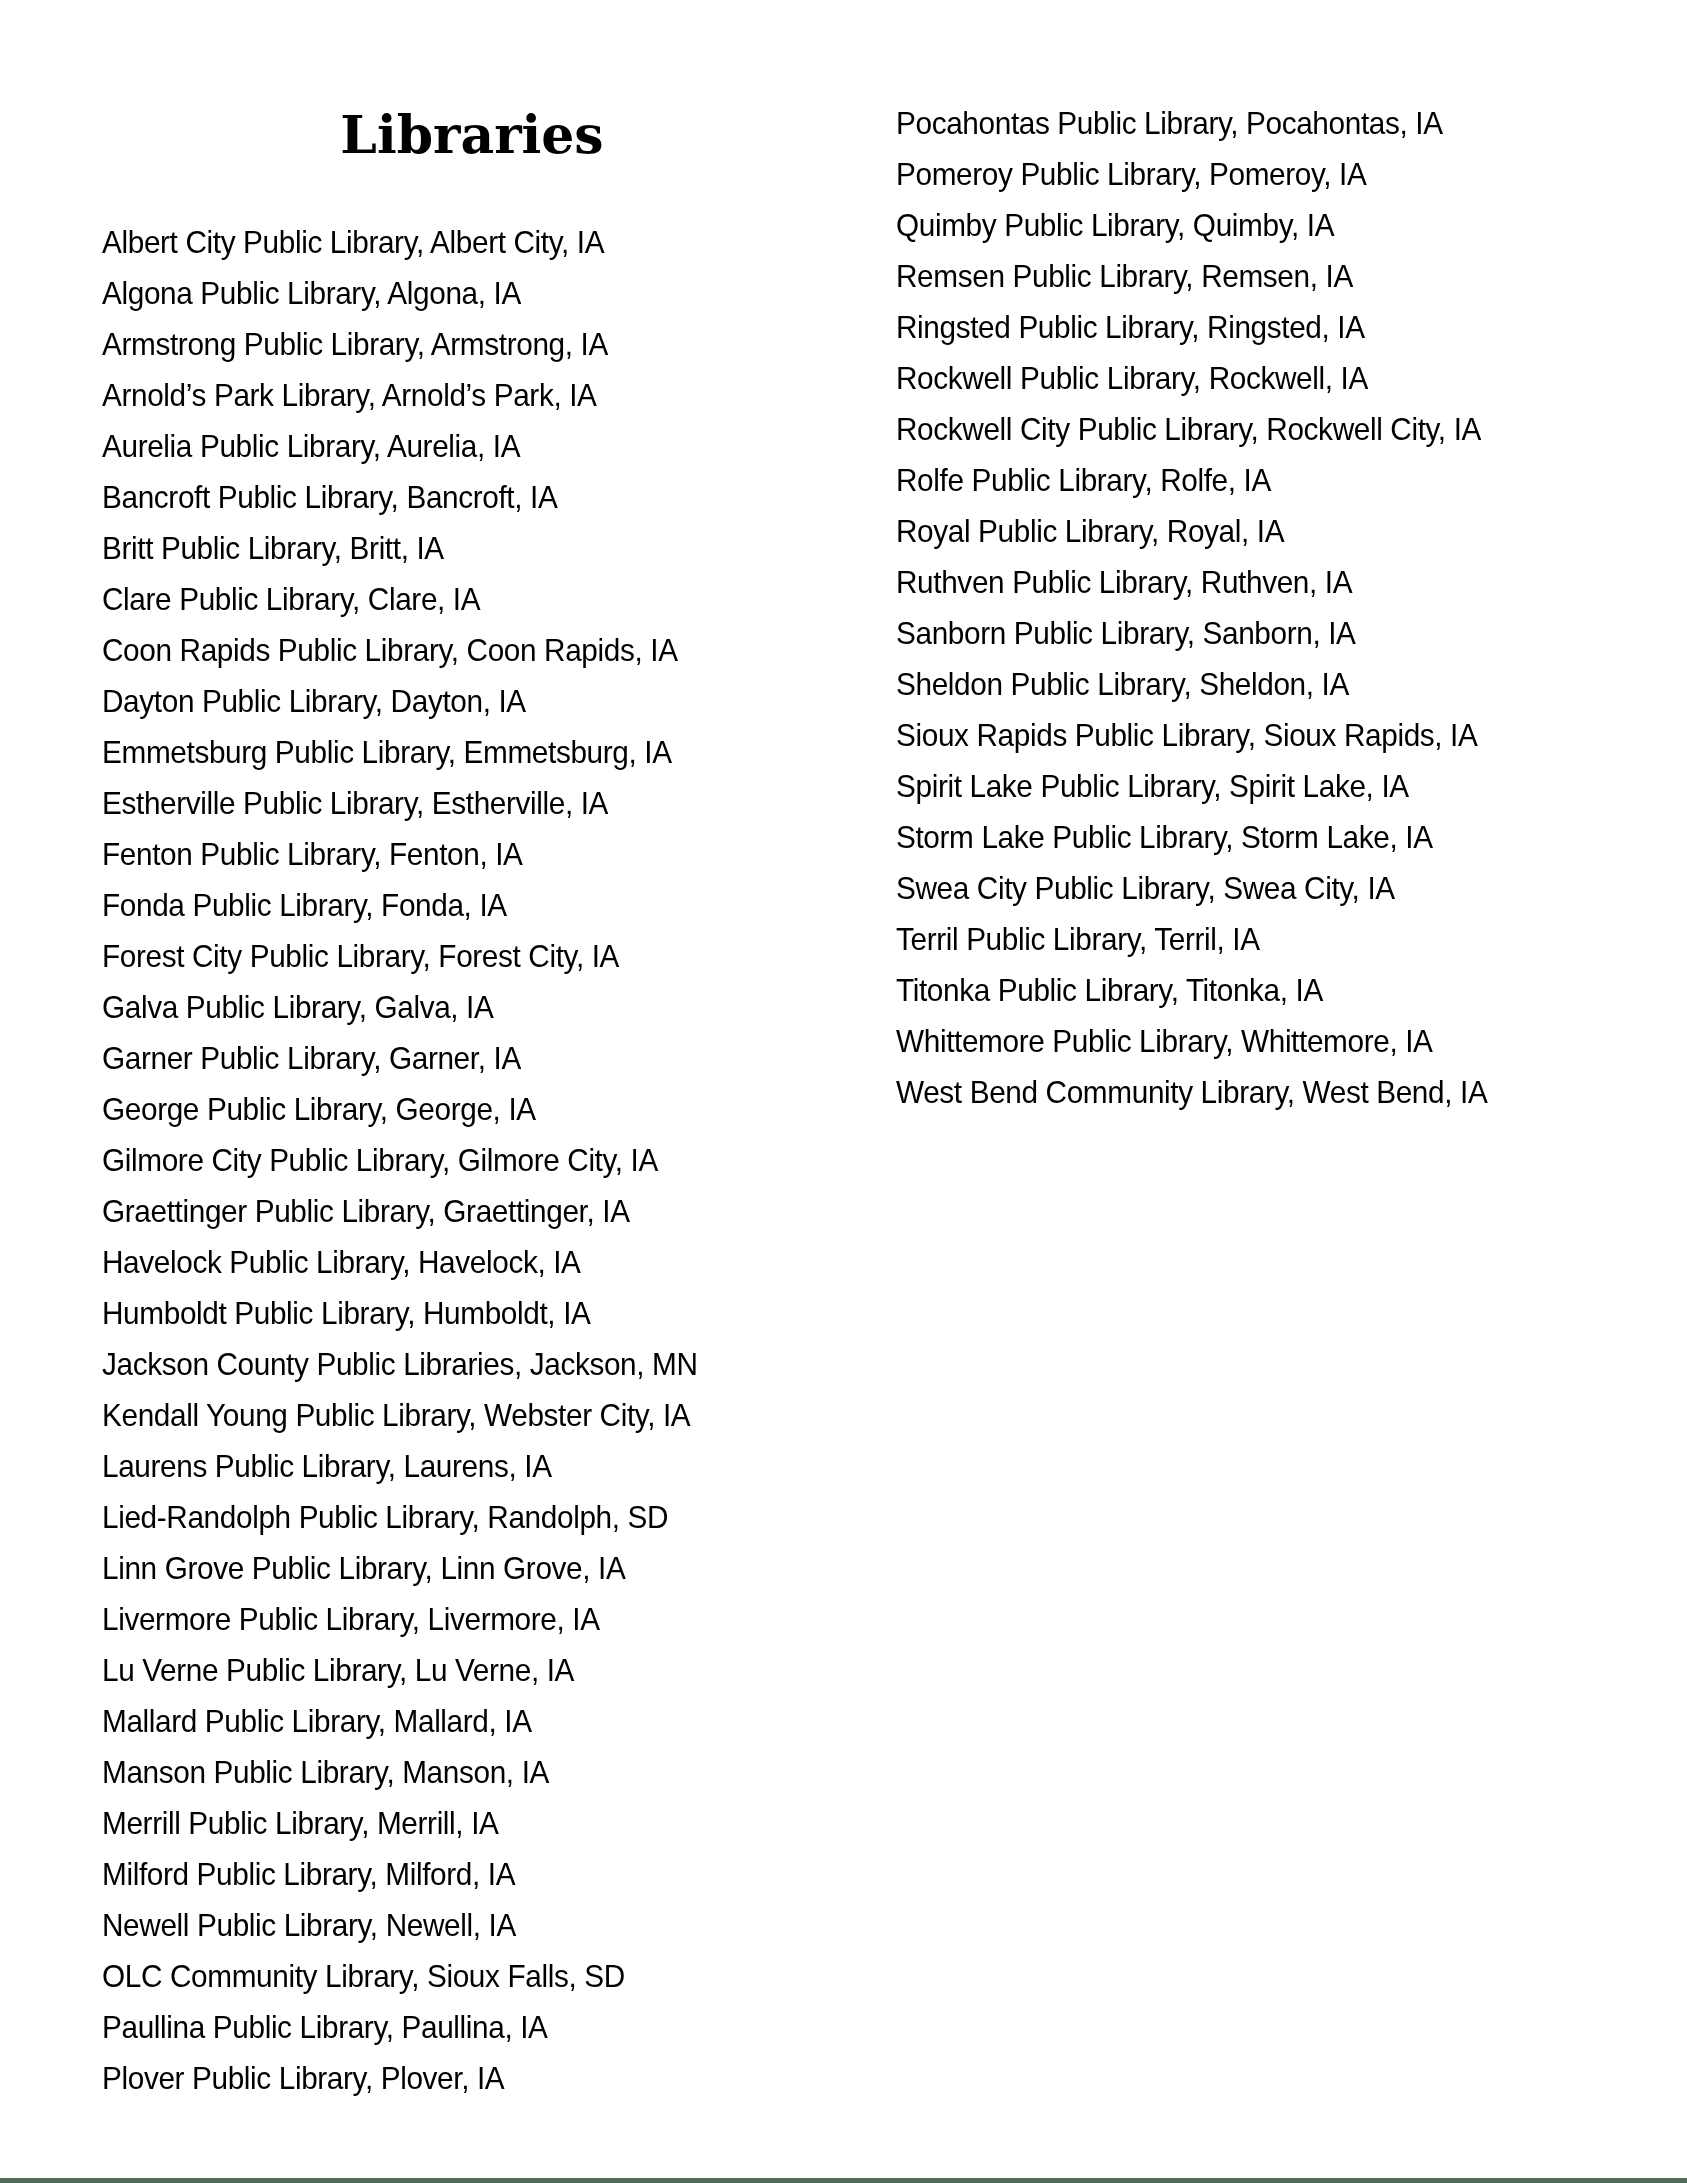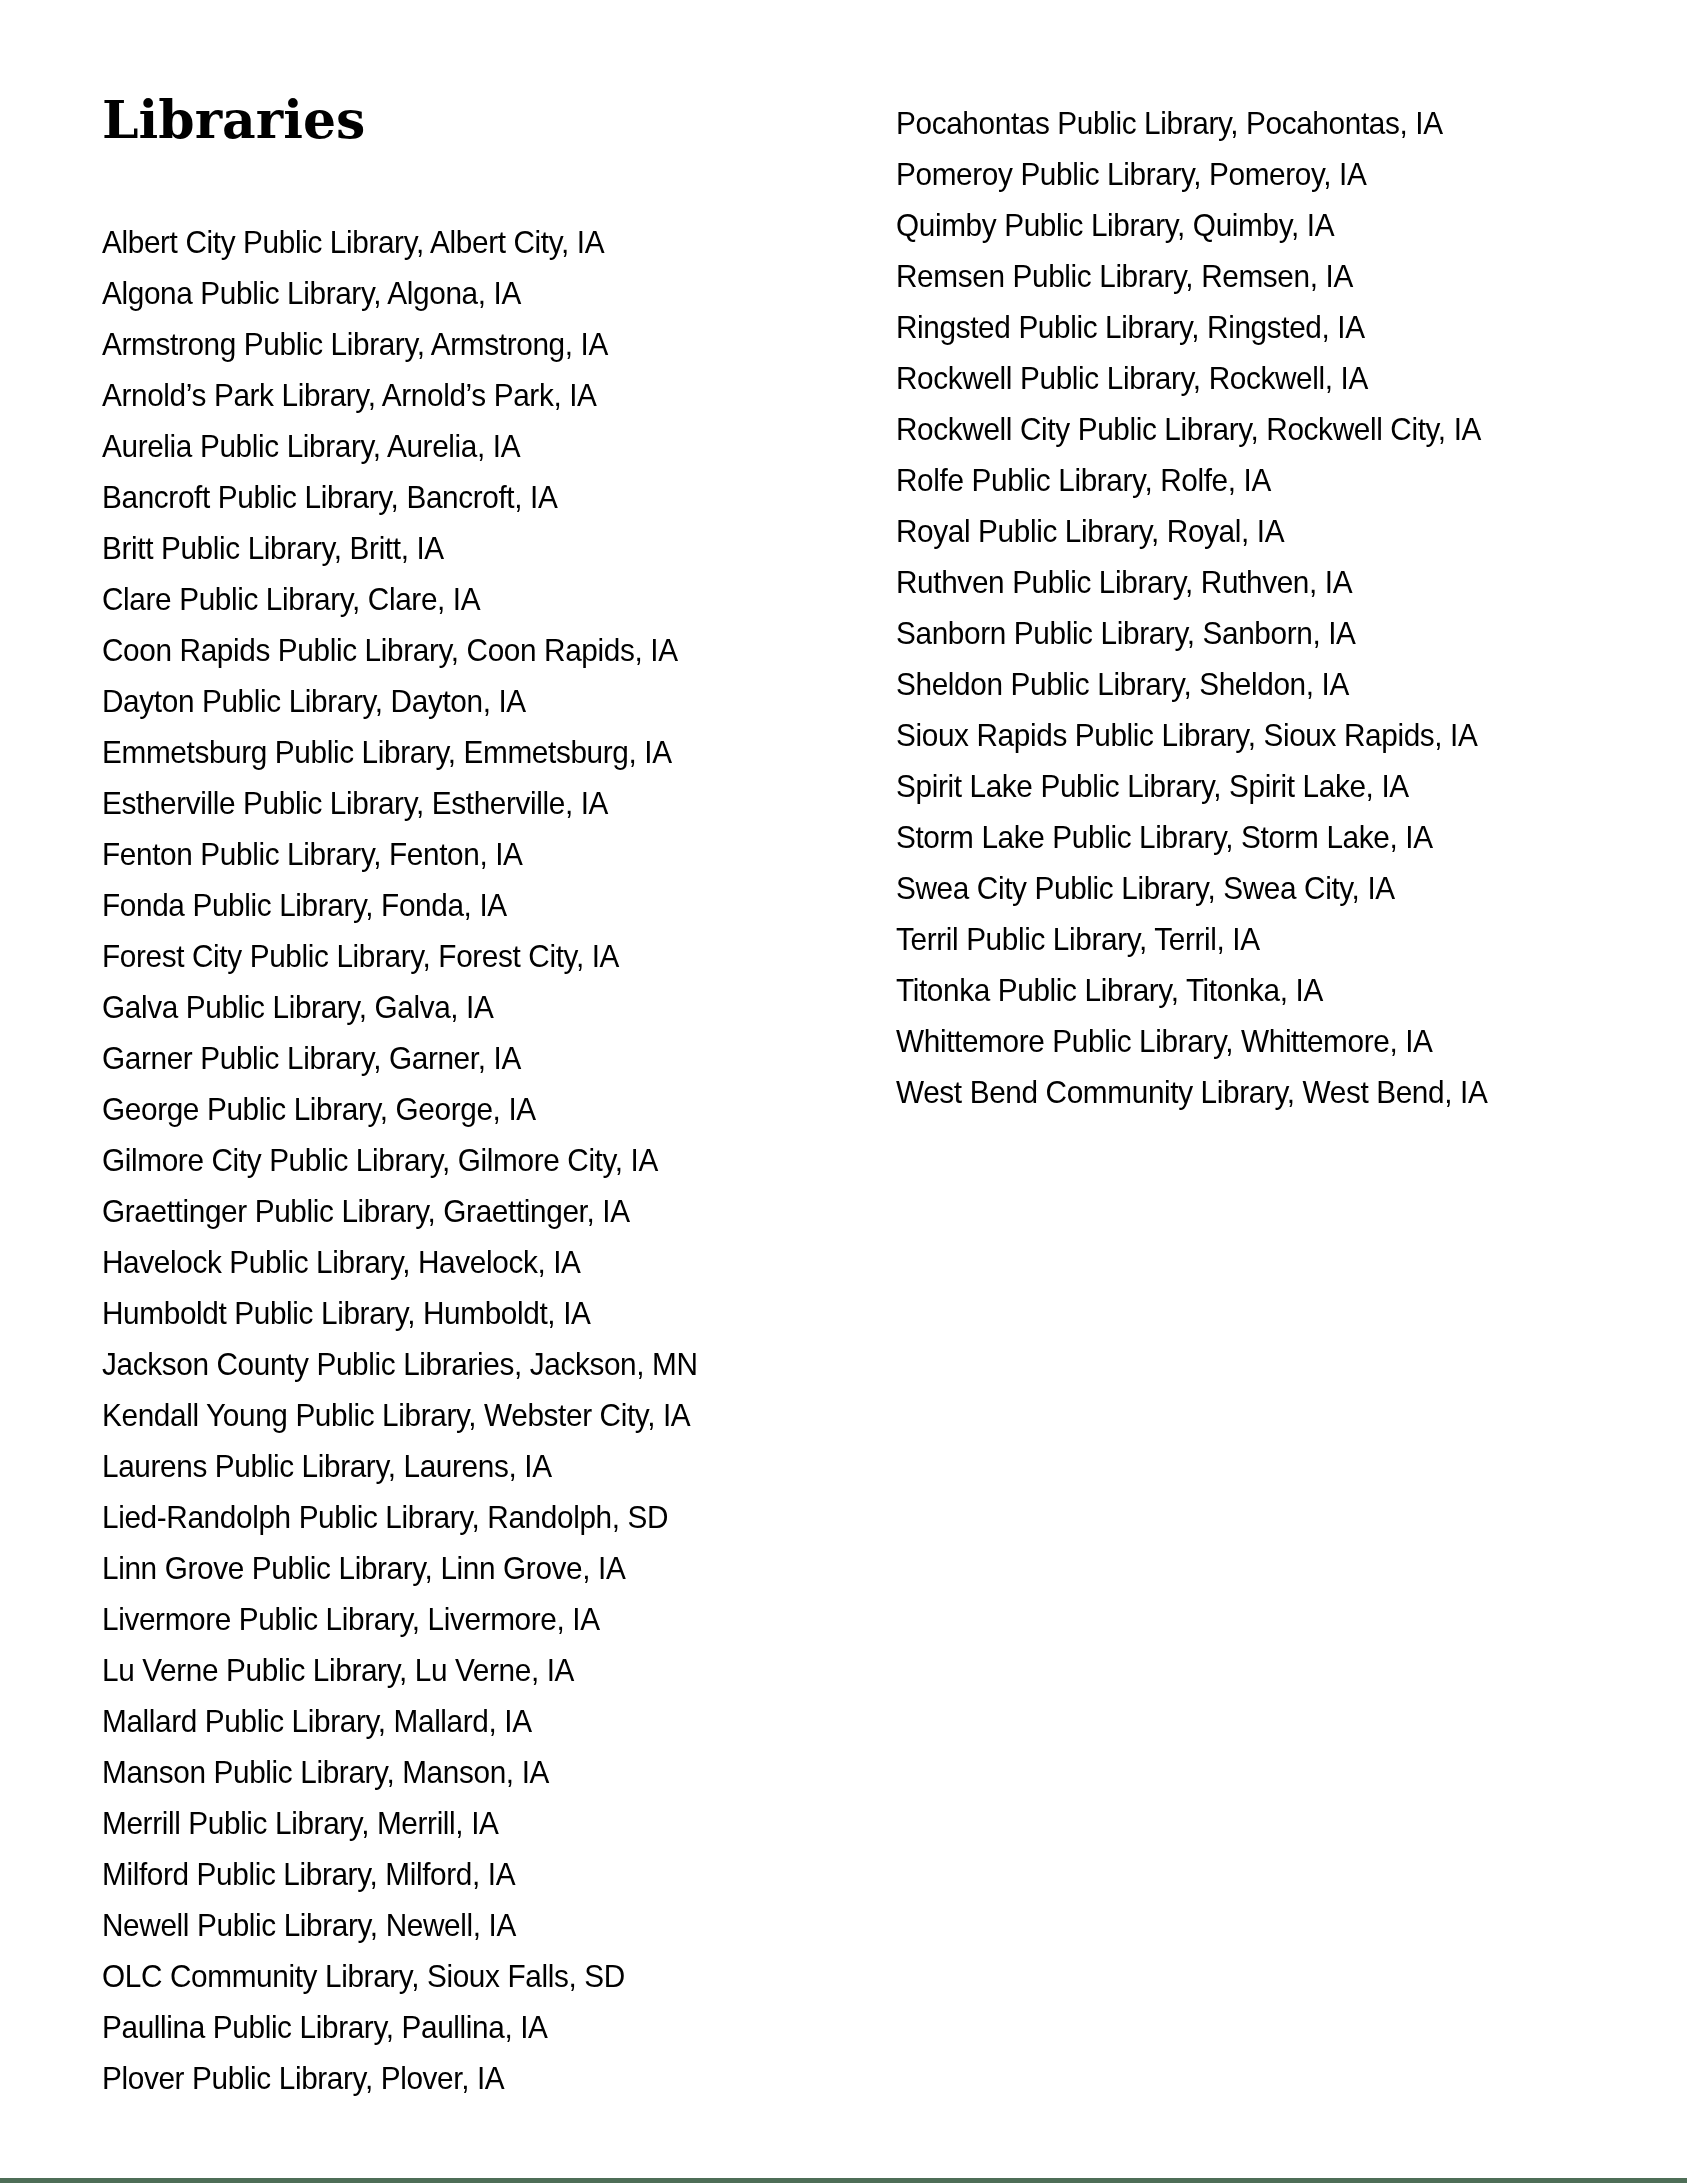--- a/index.html
+++ b/index.html
@@ -14,21 +14,22 @@
     background: #ffffff;
     overflow: hidden;
     font-family: "Liberation Sans", sans-serif;
     color: #000000;
   }
   .title {
     position: absolute;
     left: 102px;
     top: 90px;
     width: 710px;
-    margin: 0;
+    margin: 15px;
+    text-align: center;
     font-family: "DejaVu Serif", "Liberation Serif", serif;
     font-weight: 700;
     font-size: 52px;
     line-height: 59px;
     color: #000000;
   }
   .col {
     position: absolute;
     font-size: 32px;
     line-height: 51px;

